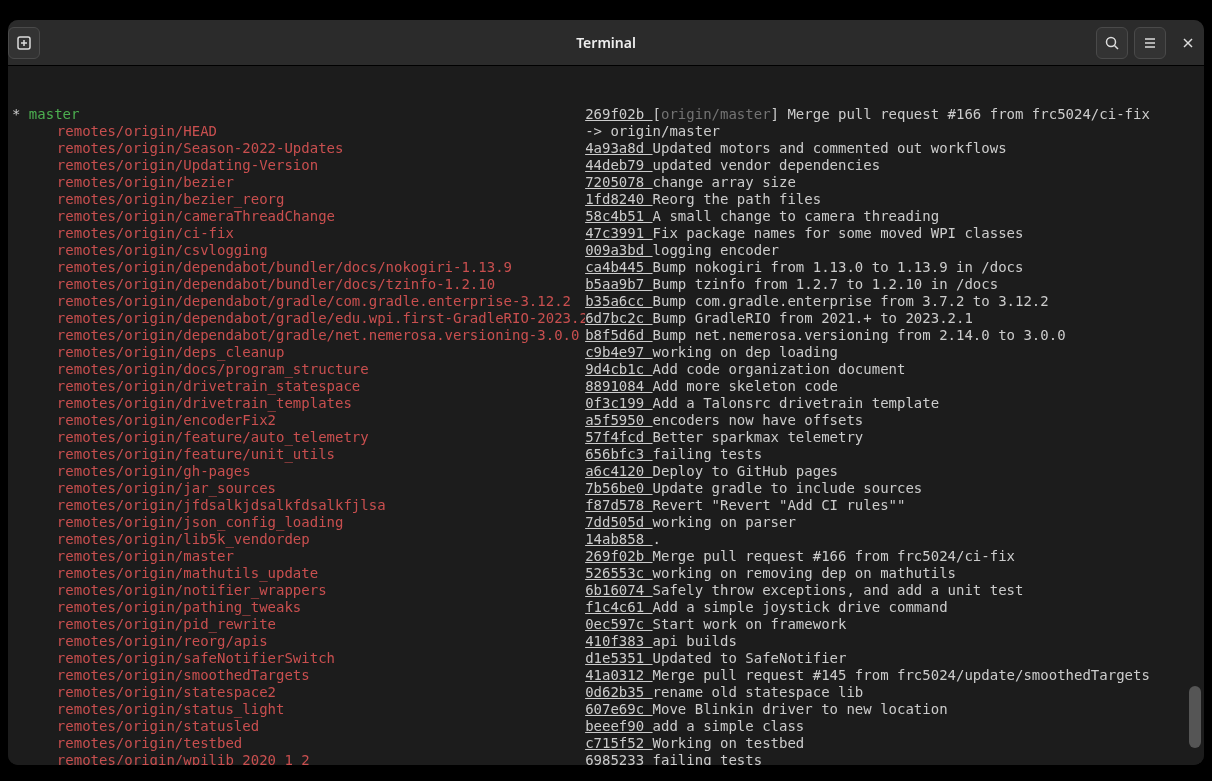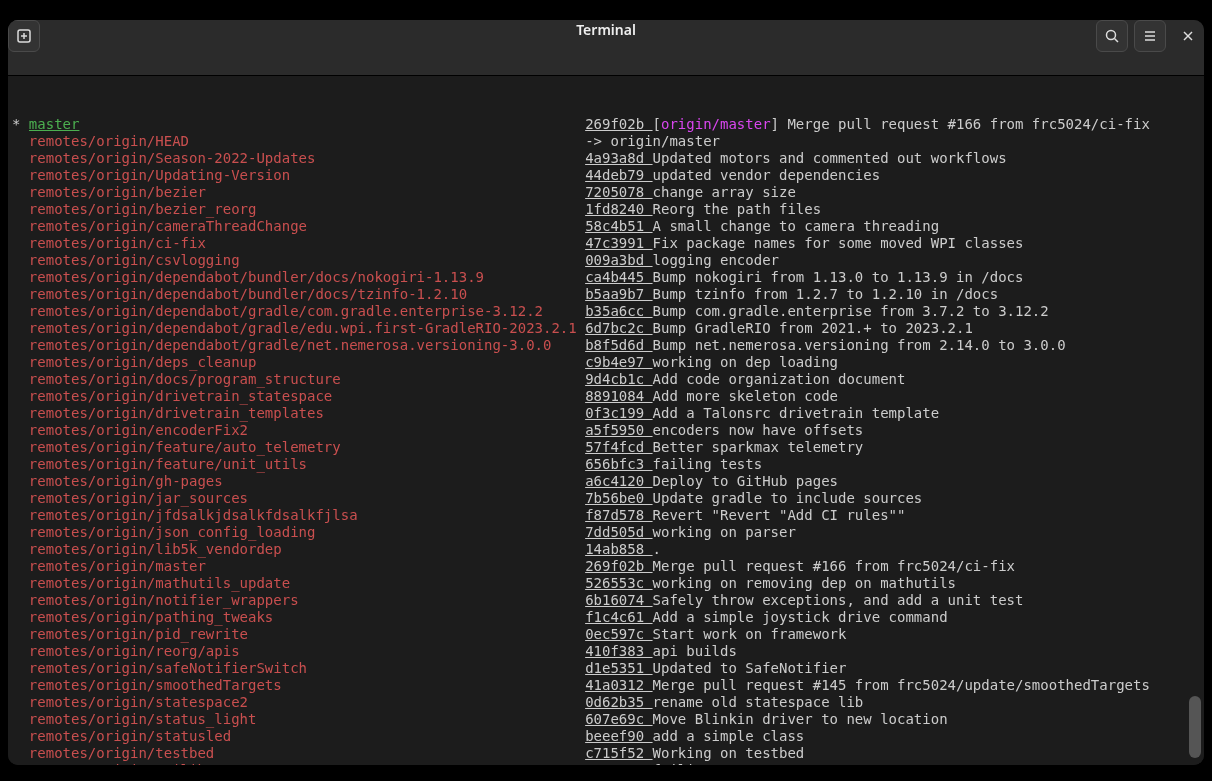--- a/index.html
+++ b/index.html
@@ -14,24 +14,24 @@
     background: #1c1c1c;
     border-radius: 10px;
     width: 100%;
     height: 745px;
     display: flex;
     flex-direction: column;
     position: relative;
     overflow: hidden;
   }
   .titlebar {
-    height: 56px;
+    height: 46px;
     background: #2b2b2b;
     display: flex;
-    align-items: flex-start;
+    align-items: center;
     padding: 0 0;
     position: relative;
     border-bottom: 1px solid #000;
   }
   .titlebar .title {
     position: absolute;
     left: 50%;
     transform: translateX(-50%);
     color: #eee;
     font-family: system-ui, sans-serif;
@@ -70,23 +70,23 @@
   .row { display: flex; }
   .marker {
     width: 2ch;
     color: #ccc;
   }
   .branch-col {
     width: 66ch;
     overflow: hidden;
   }
   .msg-col { color: #ccc; }
-  .local-branch { color: #4caf50; text-decoration: underline; }
-  .remote-branch { color: #c94f4f; }
-  .track { color: #d946ef; }
+  .local-branch { color: #4caf50; }
+  .remote-branch { color: #c94f4f; margin-left: 28px; }
+  .track { color: #737373; }
   .hash { color: #ccc; text-decoration: underline; }
   .bracket { color: #ccc; }
   .scrollbar-track {
     position: absolute;
     right: 3px; top: 0; bottom: 0;
     width: 12px;
   }
   .scrollbar-thumb {
     position: absolute;
     right: 0;

